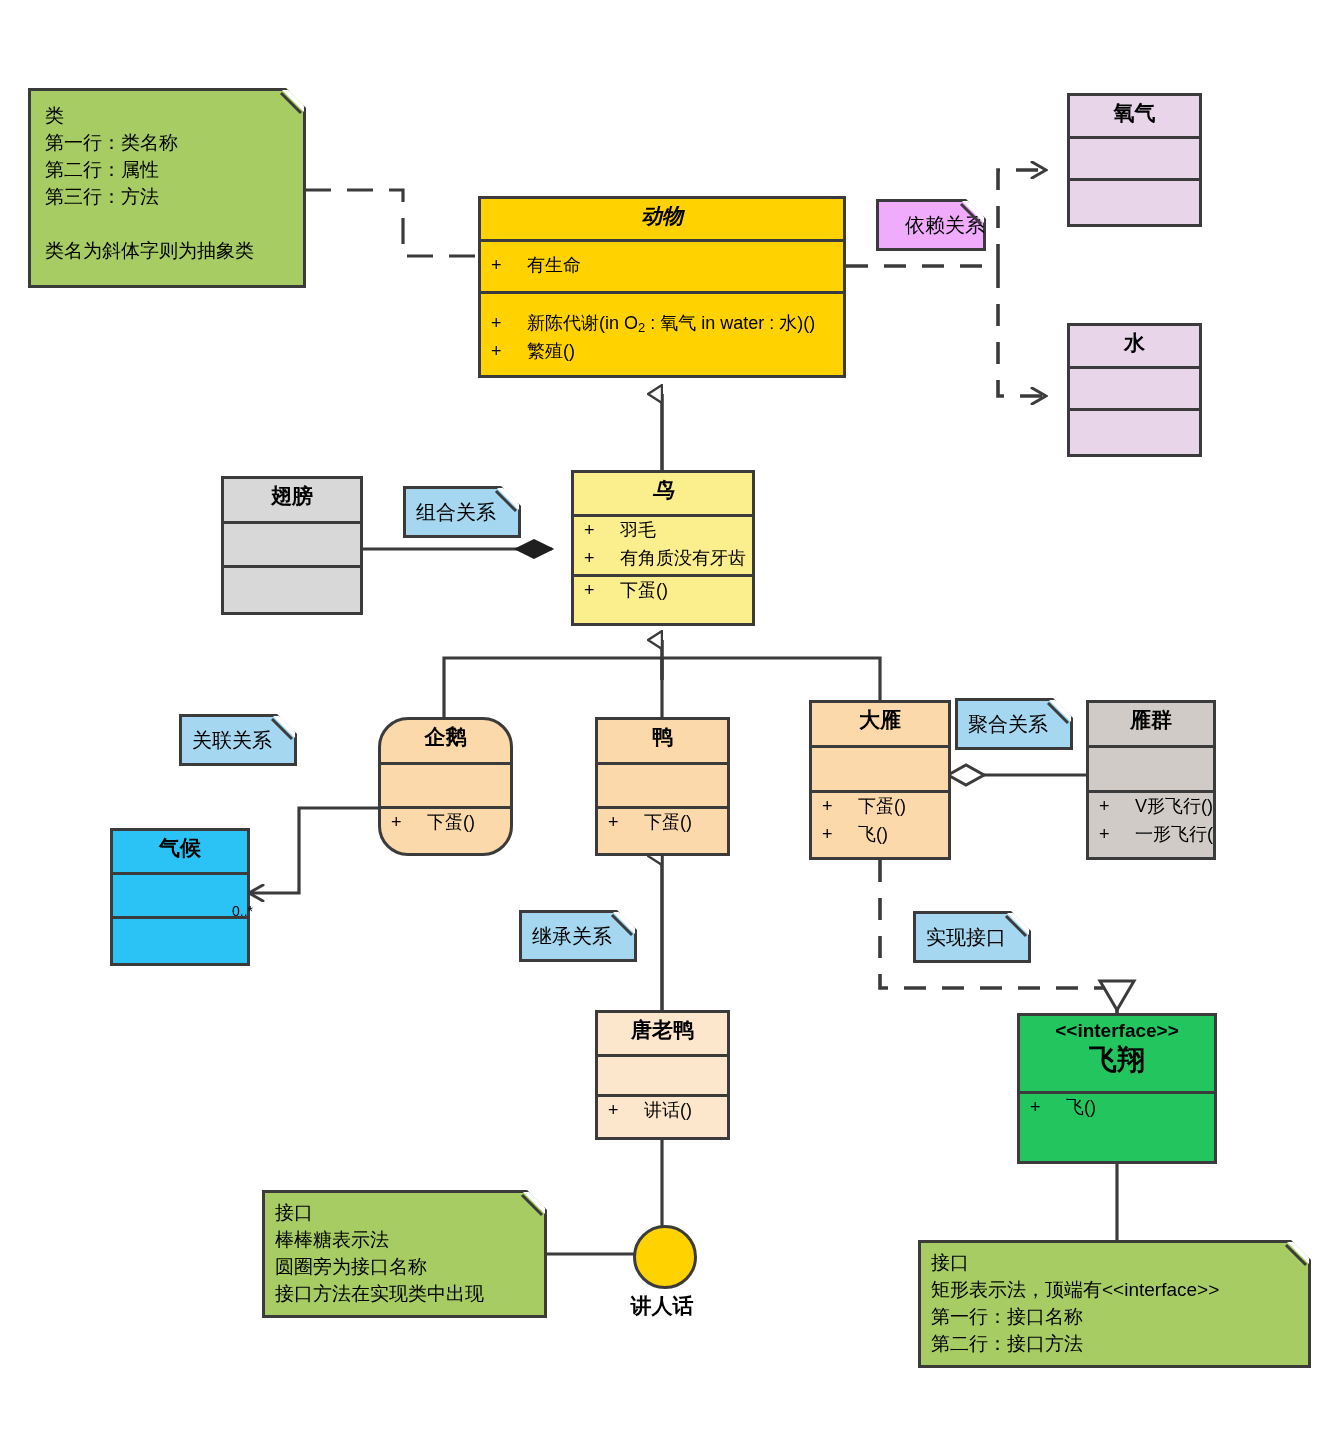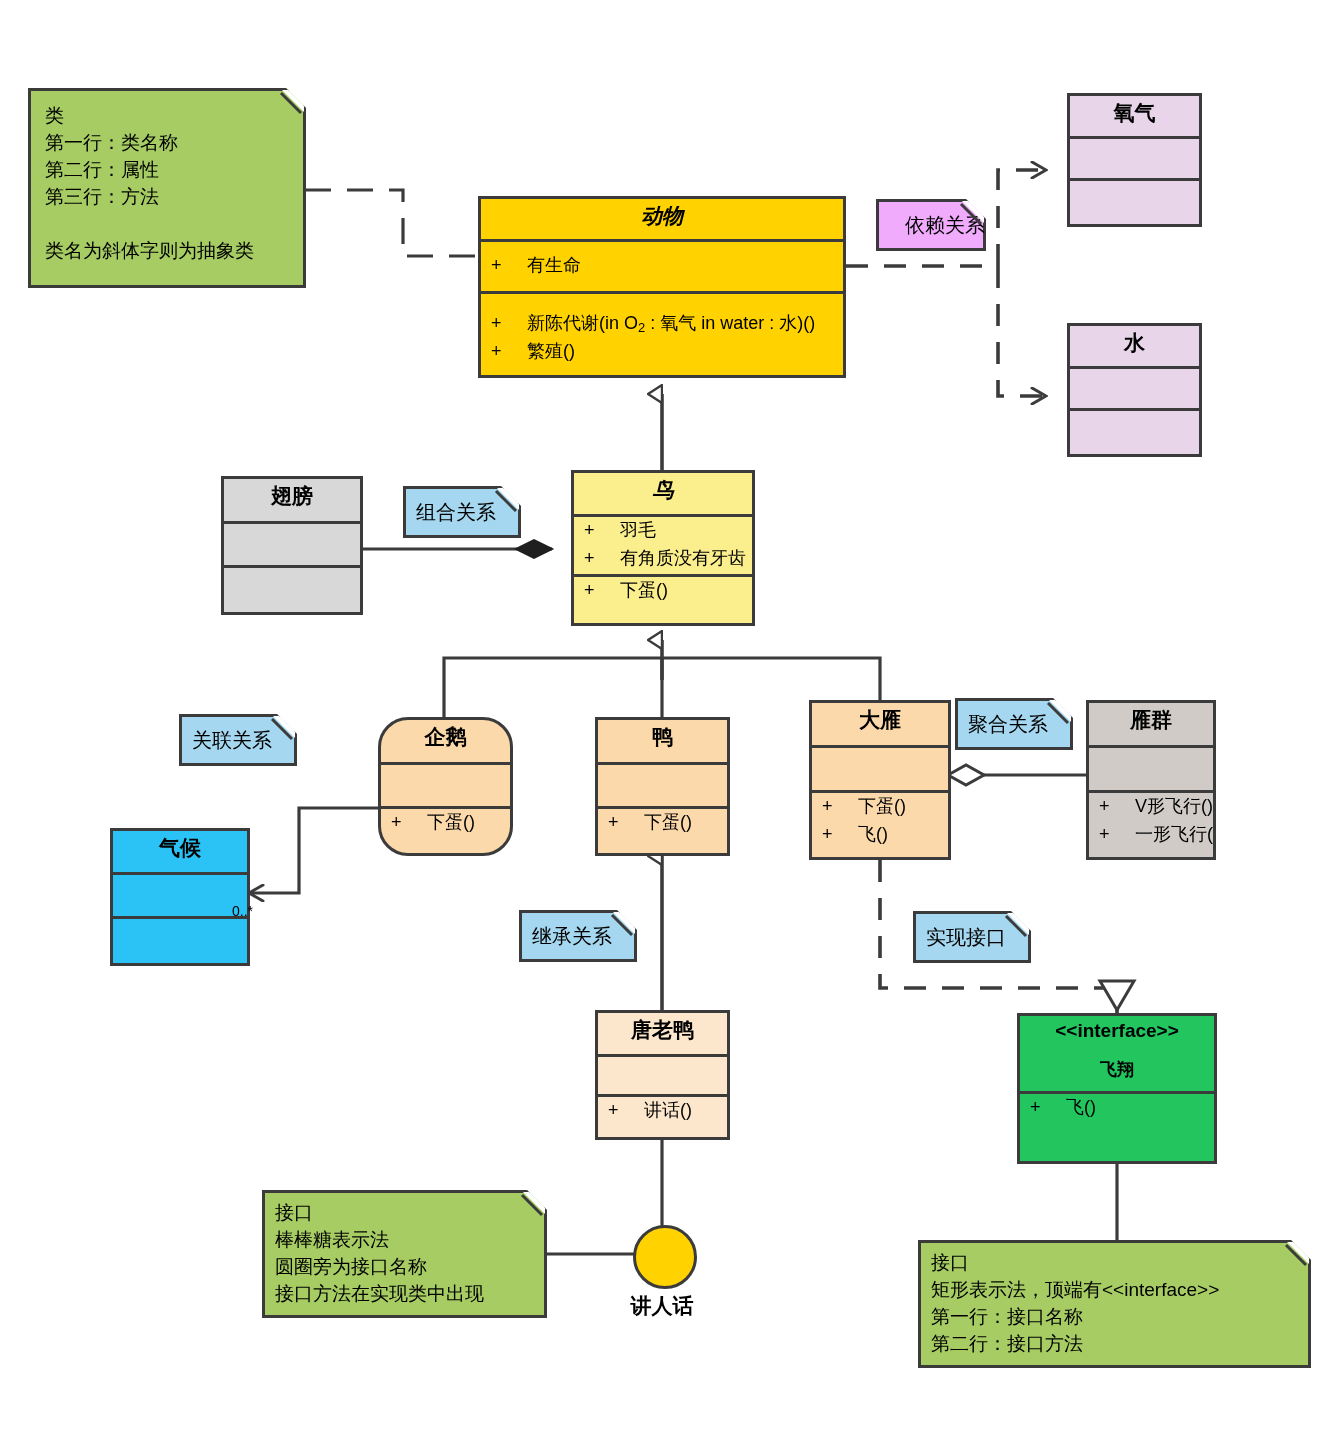--- a/index.html
+++ b/index.html
@@ -28,21 +28,21 @@
   .umlbox .title{
     text-align:center;
     font-weight:bold;
     font-size:21px;
     color:#000;
     line-height:1.2;
     padding:4px 2px;
   }
   .umlbox .title.italic{font-style:italic;}
   .umlbox .title.iface{font-size:19px;}
-  .umlbox .title .ifname{display:block;font-size:17px;margin-top:17px;}
+  .umlbox .title .ifname{display:block;font-size:28px;}
   .row{
     font-size:18px;color:#000;line-height:1.42;
     white-space:nowrap;padding:1px 0 1px 10px;
     display:flex;
   }
   .row .vis{display:inline-block;width:36px;flex:0 0 36px;}
   .row .nm{display:inline-block;}
 
   
   .note{

